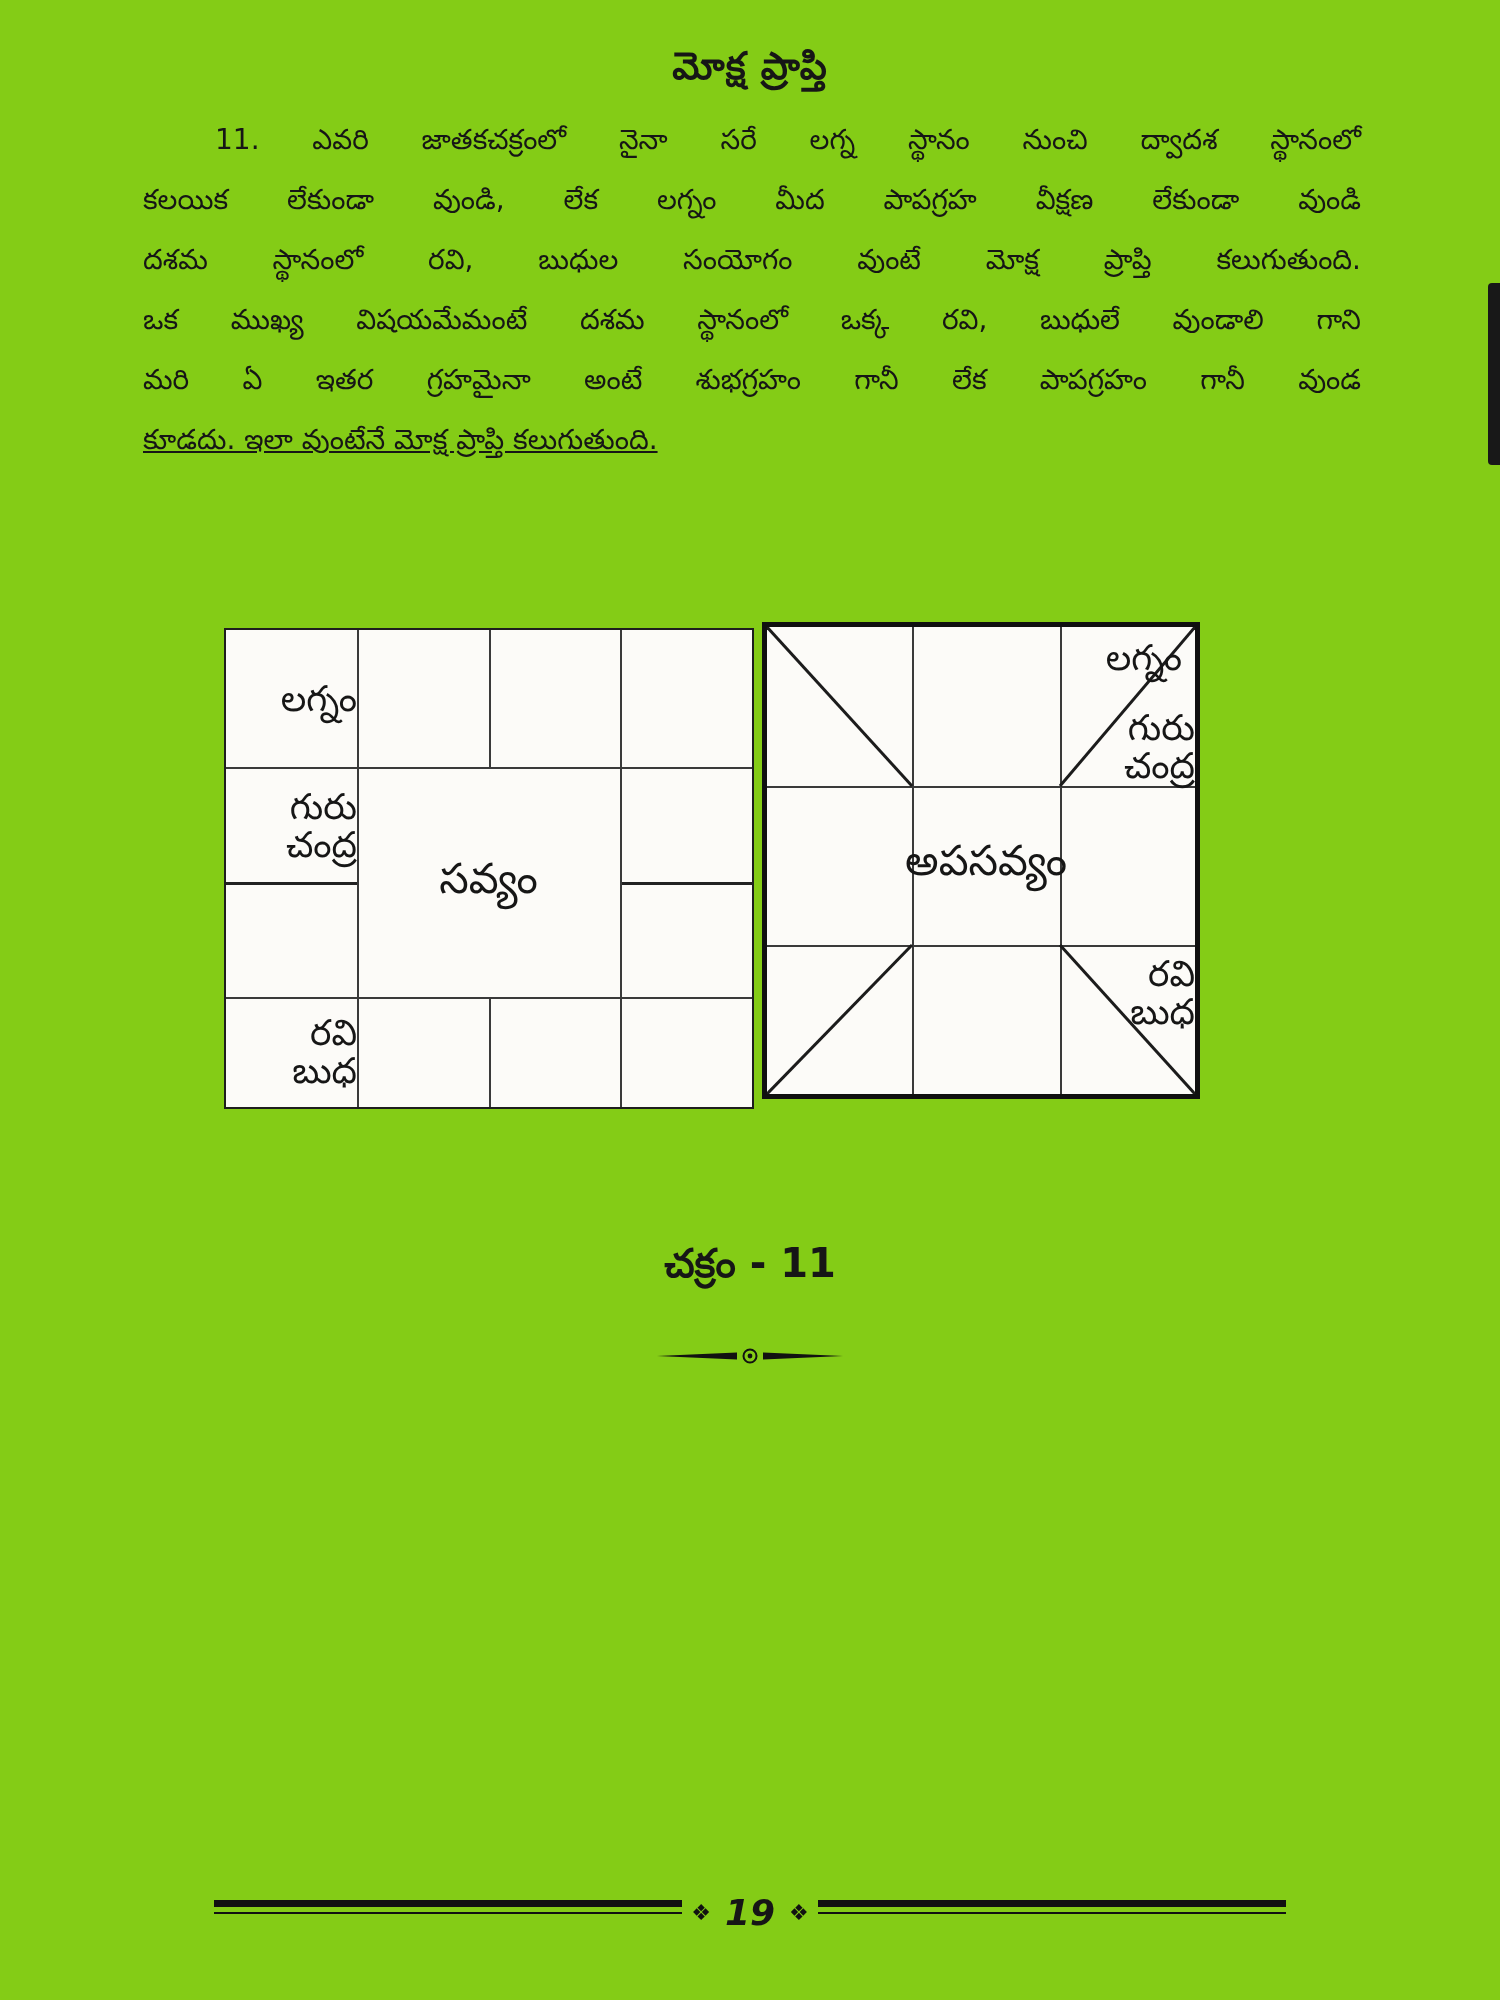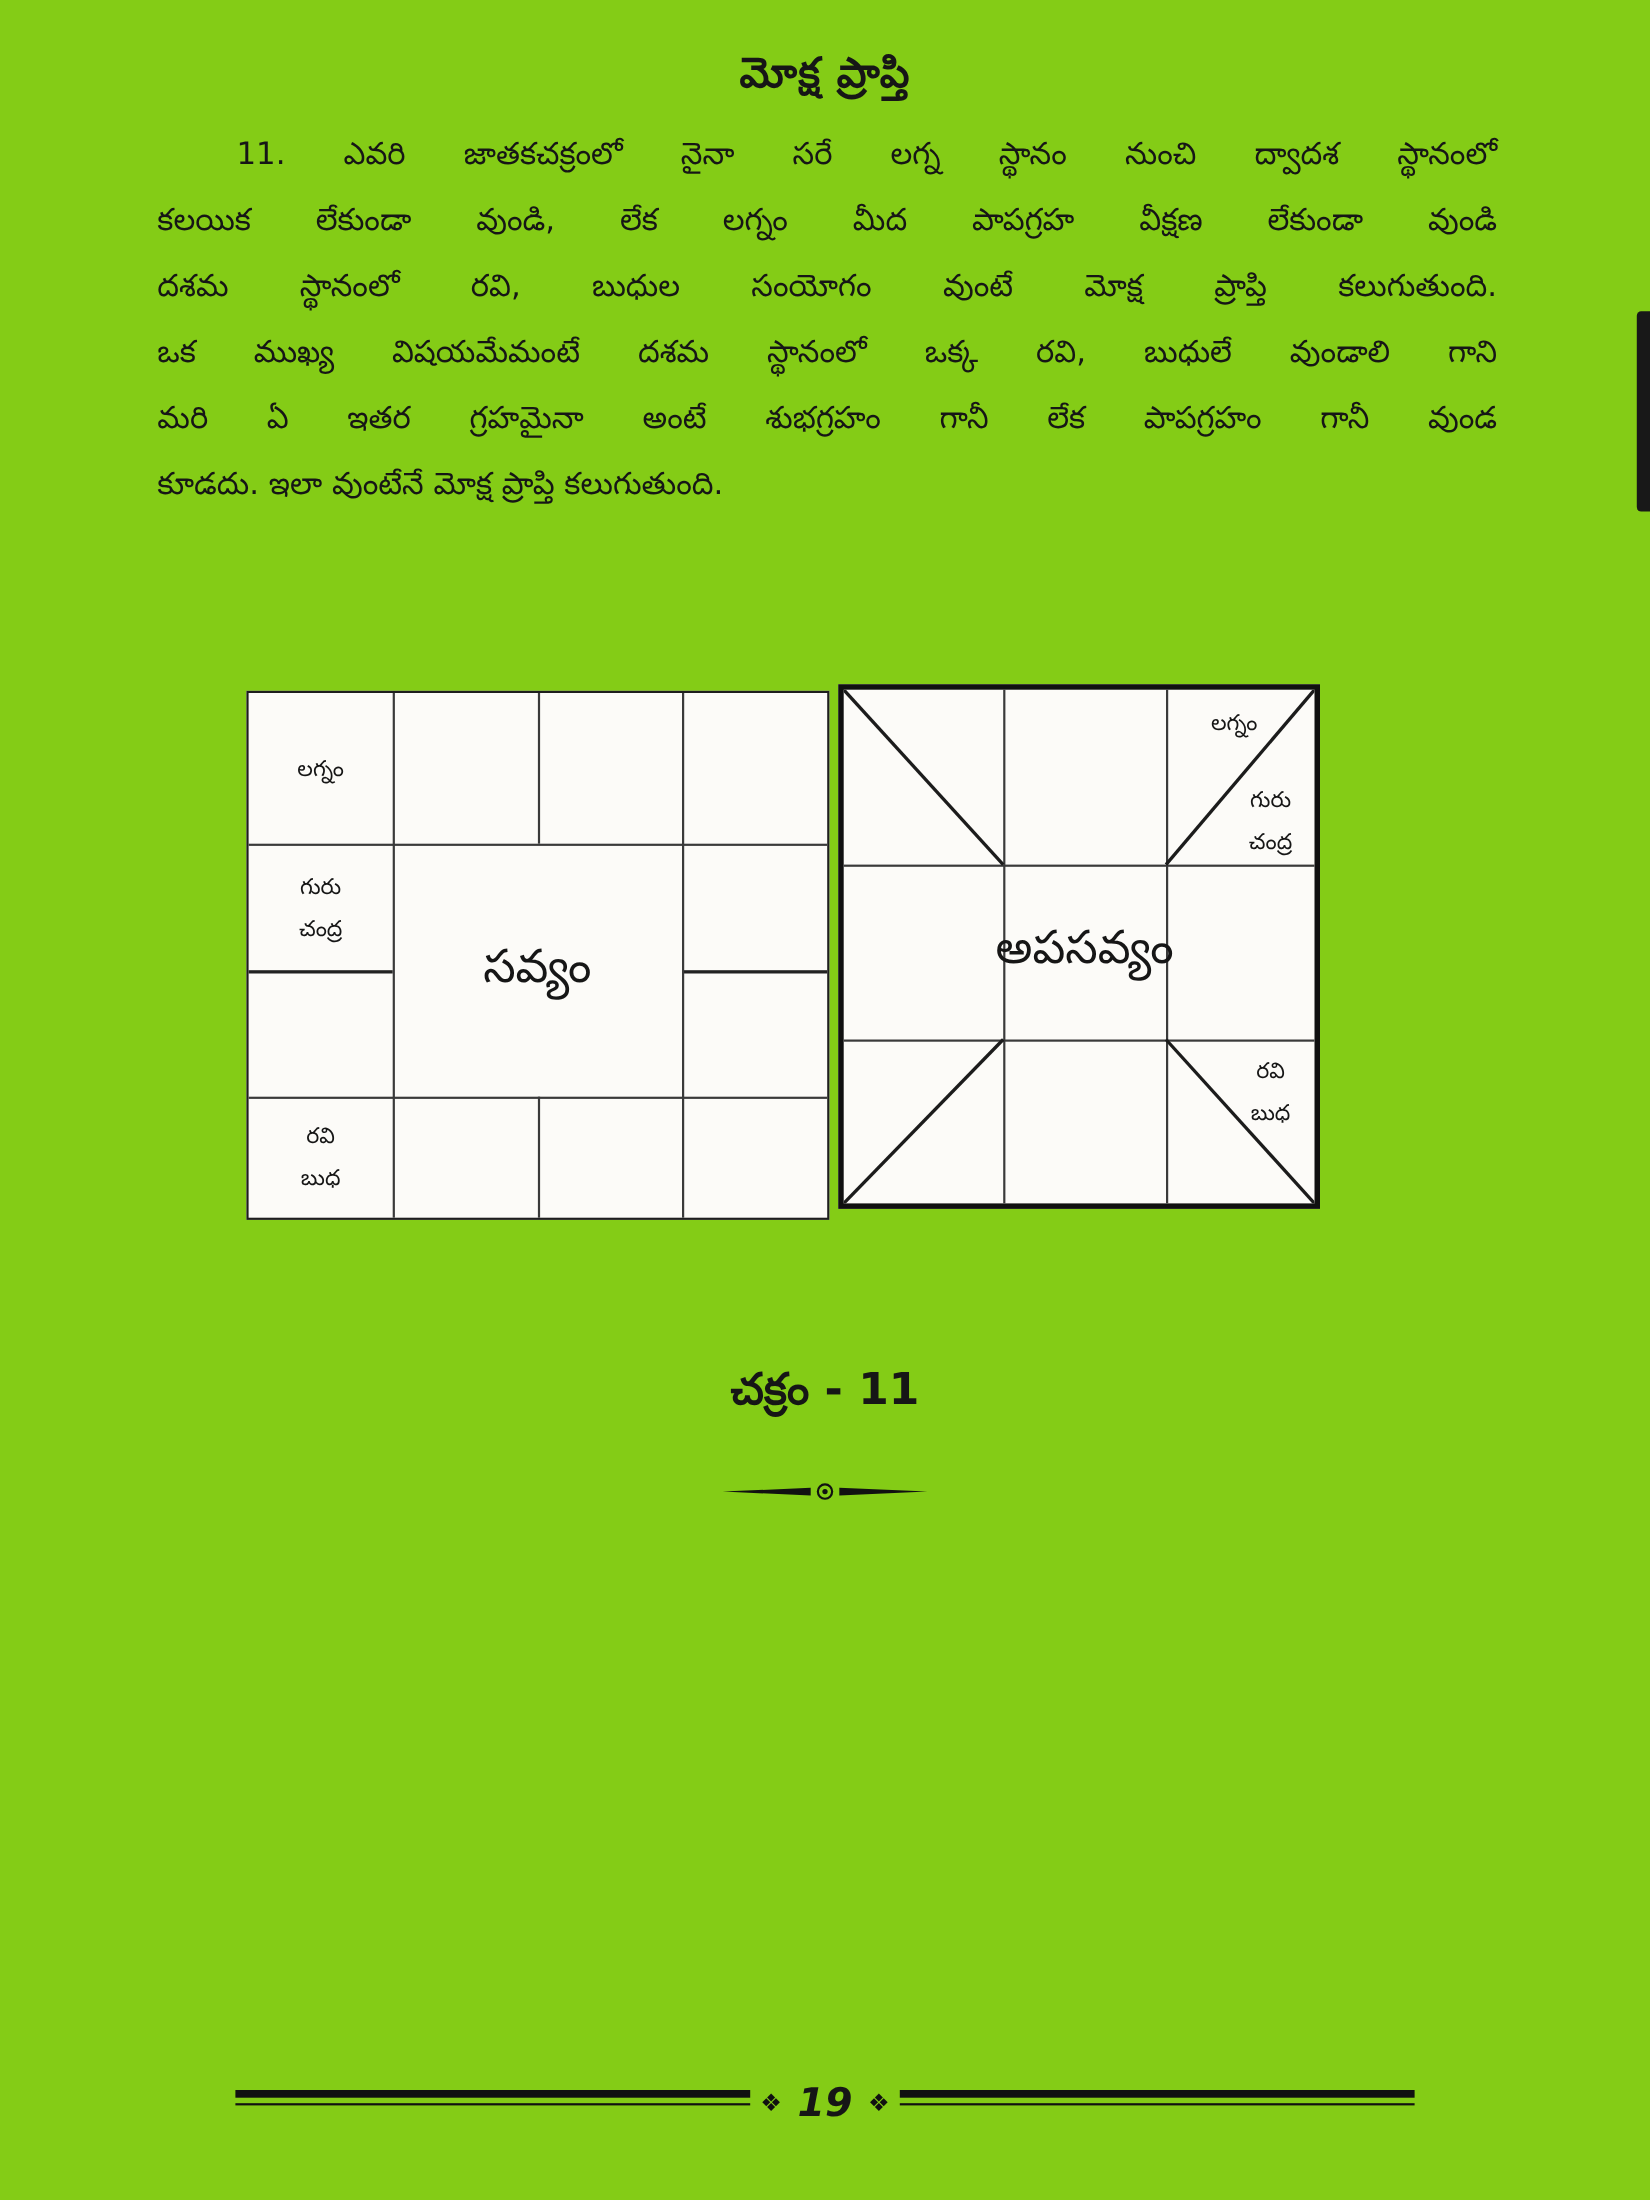--- a/index.html
+++ b/index.html
@@ -14,33 +14,33 @@
   }
   
   .title{
     position:absolute;left:0;top:44px;width:100%;
     text-align:center;font-size:38px;font-weight:bold;letter-spacing:1px;
   }
   
   .para{position:absolute;left:143px;top:110px;width:1218px;font-size:28px;}
   .pline{height:60px;line-height:60px;text-align:justify;text-align-last:justify;white-space:normal;}
   .pline.first{padding-left:72px;}
-  .pline.last{text-align:left;text-align-last:left;}
+  .pline.last{text-align:left;text-align-last:left;text-decoration:underline;}
   
   .chart-left{
     position:absolute;left:224px;top:628px;width:526px;height:477px;
     border:2px solid #1e1e1e;box-sizing:content-box;background:#fcfbf8;
   }
   .chart-right{
     position:absolute;left:762px;top:622px;width:438px;height:477px;
     border:5px solid #101010;box-sizing:border-box;background:#fcfbf8;
   }
   .gl{position:absolute;background:#3a3a3a;}
   .cell-label{
-    position:absolute;font-size:20px;line-height:38px;text-align:center;white-space:nowrap;font-family:Liberation Serif, serif;
+    position:absolute;font-size:36px;line-height:38px;text-align:right;white-space:nowrap;
   }
   .center-label{
     position:absolute;display:flex;align-items:center;justify-content:center;
     font-size:42px;font-weight:500;white-space:nowrap;
   }
   .diag-svg{position:absolute;left:0;top:0;}
   
   .caption{
     position:absolute;left:0;top:1240px;width:100%;
     text-align:center;font-size:40px;font-weight:bold;

